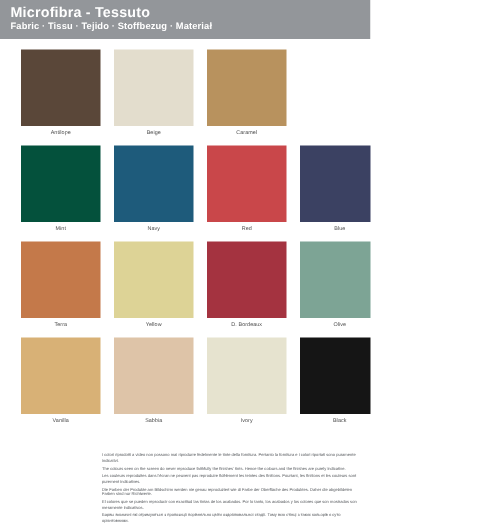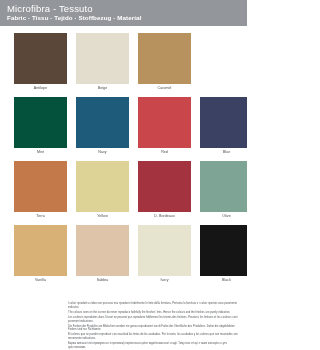--- a/index.html
+++ b/index.html
@@ -20,21 +20,21 @@
     background: #93969a;
     padding: 3px 7px 4px 7px;
     box-sizing: border-box;
     width: 247px;
   }
   .header-title {
     color: #ffffff;
     font-size: 9.5px;
     line-height: 11px;
     letter-spacing: 0.15px;
-    font-weight: 400;
+    font-weight: 700;
   }
   .header-sub {
     color: #ffffff;
     font-size: 6.2px;
     line-height: 8px;
     letter-spacing: 0.1px;
     font-weight: 700;
     margin-top: 0px;
   }
 

